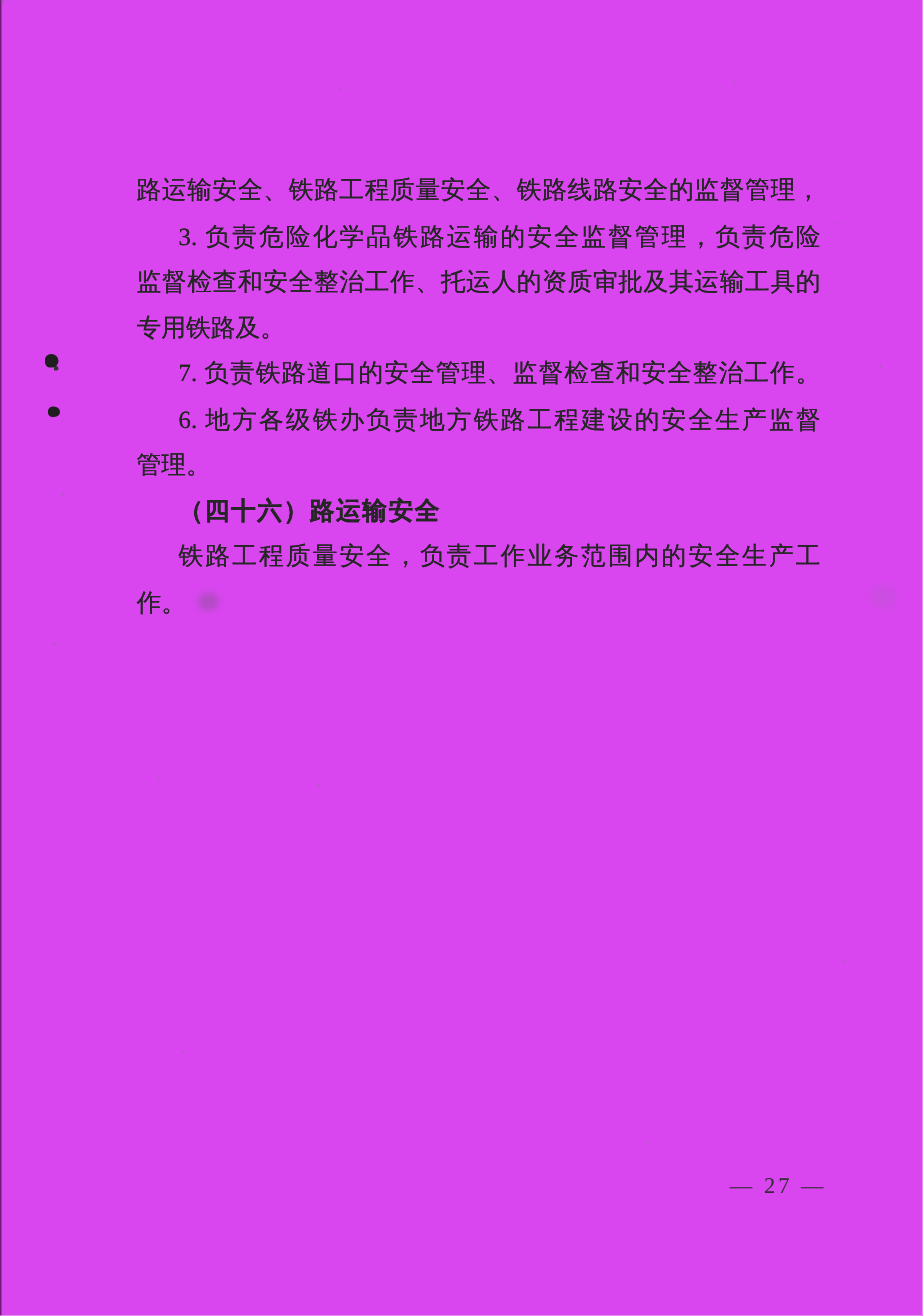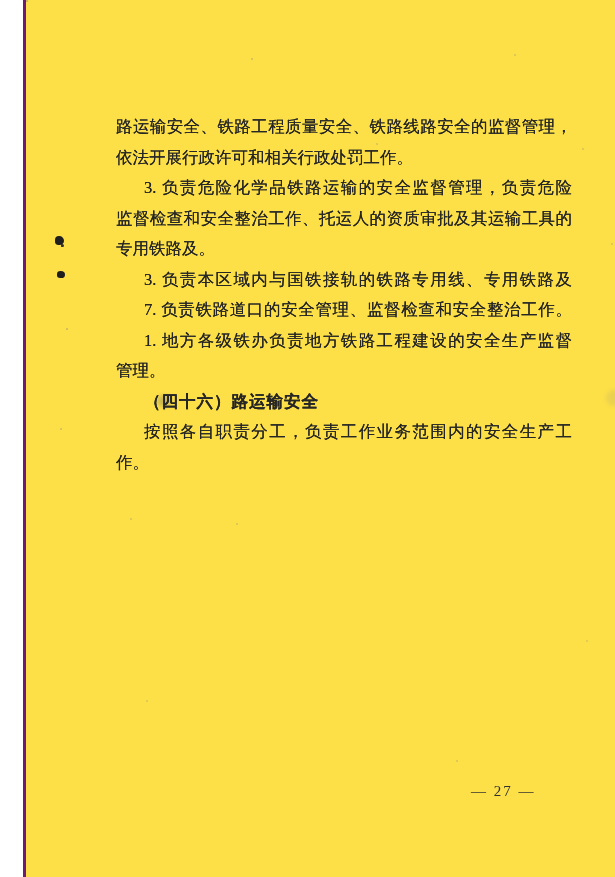--- a/index.html
+++ b/index.html
@@ -3,24 +3,23 @@
 <meta charset="utf-8">
 <style>
   html,body{margin:0;padding:0;}
   body{
     width:615px;height:877px;position:relative;overflow:hidden;
     background:#ffffff;
     font-family:"Liberation Serif","DejaVu Serif",serif;
   }
   .page{
     position:absolute;inset:0;
-    background:#fde047;
-    border-left:3px solid #701a75;
+    background:#d946ef;
+    border-left:1px solid #701a75;
     box-sizing:border-box;
-    margin-left:23px;
   }
   
   .speckles{
     position:absolute;left:0;top:0;width:2px;height:2px;border-radius:50%;
     background:rgba(110,110,120,0.45);
     box-shadow:
       225px 58px 0 rgba(120,120,130,.35),
       350px 143px 0 rgba(120,120,130,.3),
       488px 54px 0 rgba(120,120,130,.3),
       40px 328px 0 rgba(120,120,130,.4),
@@ -52,44 +51,42 @@
   }
   .full{
     white-space:normal;
     text-align:justify;
     text-align-last:justify;
   }
   .indent{padding-left:28px;}
   .heading{font-weight:bold;letter-spacing:1px;}
   .pagenum{
     position:absolute;left:445px;top:781px;width:105px;height:20px;
-    line-height:20px;text-align:left;
+    line-height:20px;text-align:right;
     font-size:15px;color:#2f2f2f;letter-spacing:2px;
     white-space:nowrap;
   }
 </style>
 </head>
 <body>
 
 <div class="page">
   <span class="speckles"></span>
   <span class="ink-speck speck-a"></span>
   <span class="ink-speck speck-b"></span>
   <span class="smudge smudge-a"></span>
   <span class="smudge smudge-b"></span>
 
   <div class="body-text">
     <span class="line full">路运输安全、铁路工程质量安全、铁路线路安全的监督管理，</span>
-    <span class="line">依法开展行政许可和相关行政处罚工作。</span>
     <span class="line full indent">3. 负责危险化学品铁路运输的安全监督管理，负责危险</span>
     <span class="line full">监督检查和安全整治工作、托运人的资质审批及其运输工具的</span>
     <span class="line">专用铁路及。</span>
-    <span class="line full indent">3. 负责本区域内与国铁接轨的铁路专用线、专用铁路及</span>
     <span class="line full indent">7. 负责铁路道口的安全管理、监督检查和安全整治工作。</span>
-    <span class="line full indent">1. 地方各级铁办负责地方铁路工程建设的安全生产监督</span>
+    <span class="line full indent">6. 地方各级铁办负责地方铁路工程建设的安全生产监督</span>
     <span class="line">管理。</span>
     <span class="line indent heading">（四十六）路运输安全</span>
-    <span class="line full indent">按照各自职责分工，负责工作业务范围内的安全生产工</span>
+    <span class="line full indent">铁路工程质量安全，负责工作业务范围内的安全生产工</span>
     <span class="line">作。</span>
   </div>
 
   <div class="pagenum">— 27 —</div>
 </div>
 
 </body></html>

